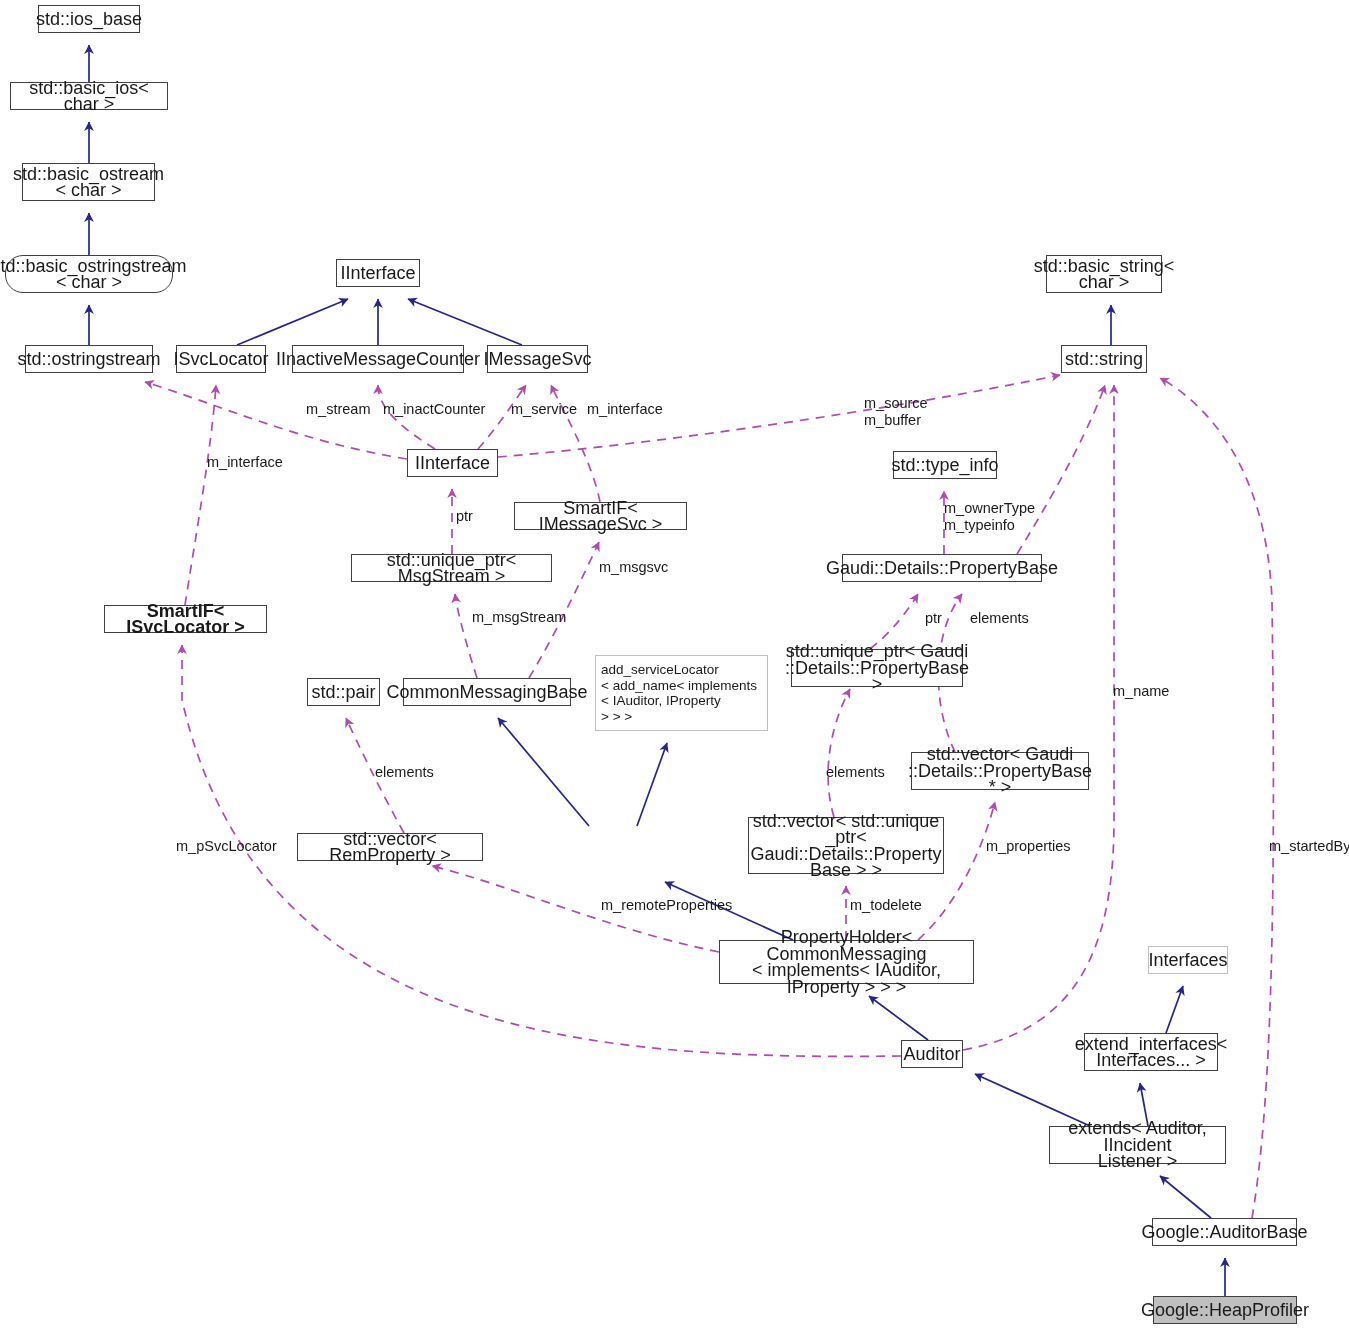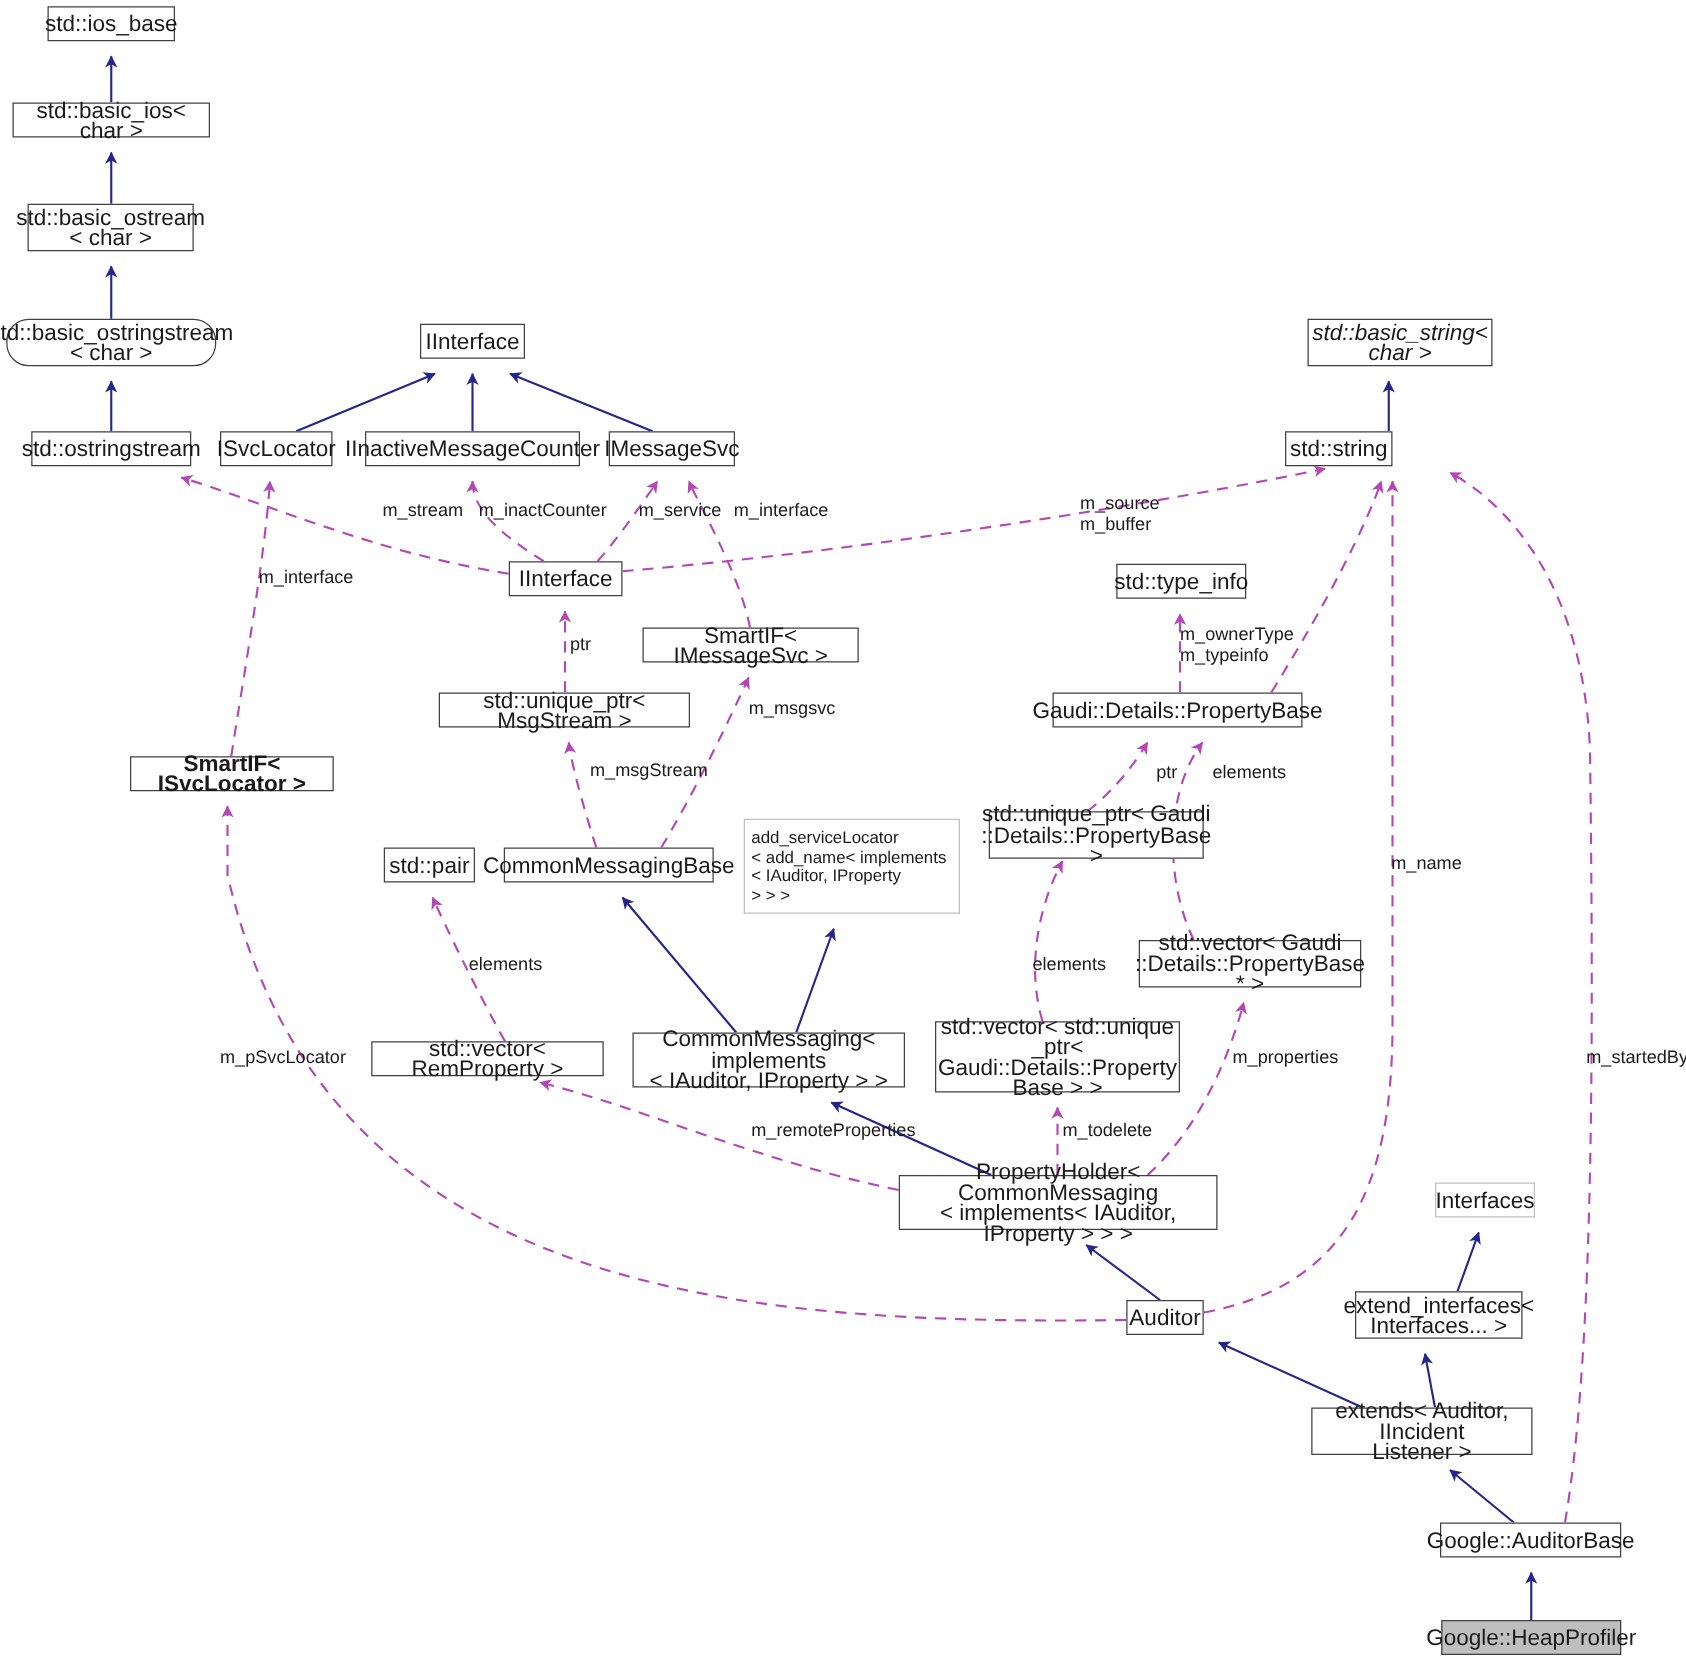--- a/index.html
+++ b/index.html
@@ -125,42 +125,40 @@
   <div class="node" style="left:10px;top:82px;width:158px;height:28px;">std::basic_ios&lt; char &gt;</div>
   <div class="node" style="left:22px;top:163px;width:133px;height:38px;">std::basic_ostream
 &lt; char &gt;</div>
   <div class="node" style="left:5px;top:255px;width:168px;height:38px;border-radius:18px;">std::basic_ostringstream
 &lt; char &gt;</div>
   <div class="node" style="left:25px;top:345px;width:128px;height:28px;text-align:center;">std::ostringstream</div>
   <div class="node" style="left:336px;top:259px;width:84px;height:28px;">IInterface</div>
   <div class="node" style="left:176px;top:345px;width:90px;height:28px;">ISvcLocator</div>
   <div class="node" style="left:292px;top:345px;width:172px;height:28px;">IInactiveMessageCounter</div>
   <div class="node" style="left:487px;top:345px;width:101px;height:28px;">IMessageSvc</div>
-  <div class="node" style="left:1046px;top:255px;width:148px;height:38px;font-style:italic;">std::basic_string&lt;
+  <div class="node" style="left:1046px;top:255px;width:116px;height:38px;">std::basic_string&lt;
 char &gt;</div>
-  <div class="node" style="left:1028px;top:345px;width:86px;height:28px;">std::string</div>
+  <div class="node" style="left:1061px;top:345px;width:86px;height:28px;">std::string</div>
   <div class="node" style="left:407px;top:449px;width:91px;height:28px;">IInterface</div>
   <div class="node" style="left:893px;top:451px;width:104px;height:28px;">std::type_info</div>
   <div class="node" style="left:514px;top:502px;width:173px;height:28px;">SmartIF&lt; IMessageSvc &gt;</div>
   <div class="node" style="left:842px;top:554px;width:200px;height:28px;">Gaudi::Details::PropertyBase</div>
   <div class="node" style="left:351px;top:554px;width:201px;height:28px;">std::unique_ptr&lt; MsgStream &gt;</div>
   <div class="node" style="left:104px;top:605px;width:163px;height:28px;font-weight:bold;">SmartIF&lt; ISvcLocator &gt;</div>
   <div class="node" style="left:307px;top:678px;width:73px;height:28px;">std::pair</div>
   <div class="node" style="left:403px;top:678px;width:168px;height:28px;">CommonMessagingBase</div>
   <div class="node faded leftalign" style="left:595px;top:655px;width:173px;height:76px;font-size:13.5px;line-height:15.5px;">add_serviceLocator
 &lt; add_name&lt; implements
 &lt; IAuditor, IProperty
          &gt; &gt; &gt;</div>
   <div class="node" style="left:791px;top:649px;width:172px;height:38px;">std::unique_ptr&lt; Gaudi
 ::Details::PropertyBase &gt;</div>
   <div class="node" style="left:911px;top:752px;width:178px;height:38px;">std::vector&lt; Gaudi
 ::Details::PropertyBase * &gt;</div>
   <div class="node" style="left:297px;top:833px;width:186px;height:28px;">std::vector&lt; RemProperty &gt;</div>
-  <div class="node" style="left:506px;top:826px;width:218px;height:44px;">CommonMessaging&lt; implements
-&lt; IAuditor, IProperty &gt; &gt;</div>
   <div class="node" style="left:748px;top:817px;width:196px;height:57px;">std::vector&lt; std::unique
 _ptr&lt; Gaudi::Details::Property
 Base &gt; &gt;</div>
   <div class="node" style="left:719px;top:940px;width:255px;height:44px;">PropertyHolder&lt; CommonMessaging
 &lt; implements&lt; IAuditor, IProperty &gt; &gt; &gt;</div>
   <div class="node faded" style="left:1148px;top:946px;width:80px;height:28px;">Interfaces</div>
   <div class="node" style="left:901px;top:1040px;width:62px;height:28px;">Auditor</div>
   <div class="node" style="left:1084px;top:1033px;width:134px;height:38px;">extend_interfaces&lt;
 Interfaces... &gt;</div>
   <div class="node" style="left:1049px;top:1126px;width:177px;height:38px;">extends&lt; Auditor, IIncident

